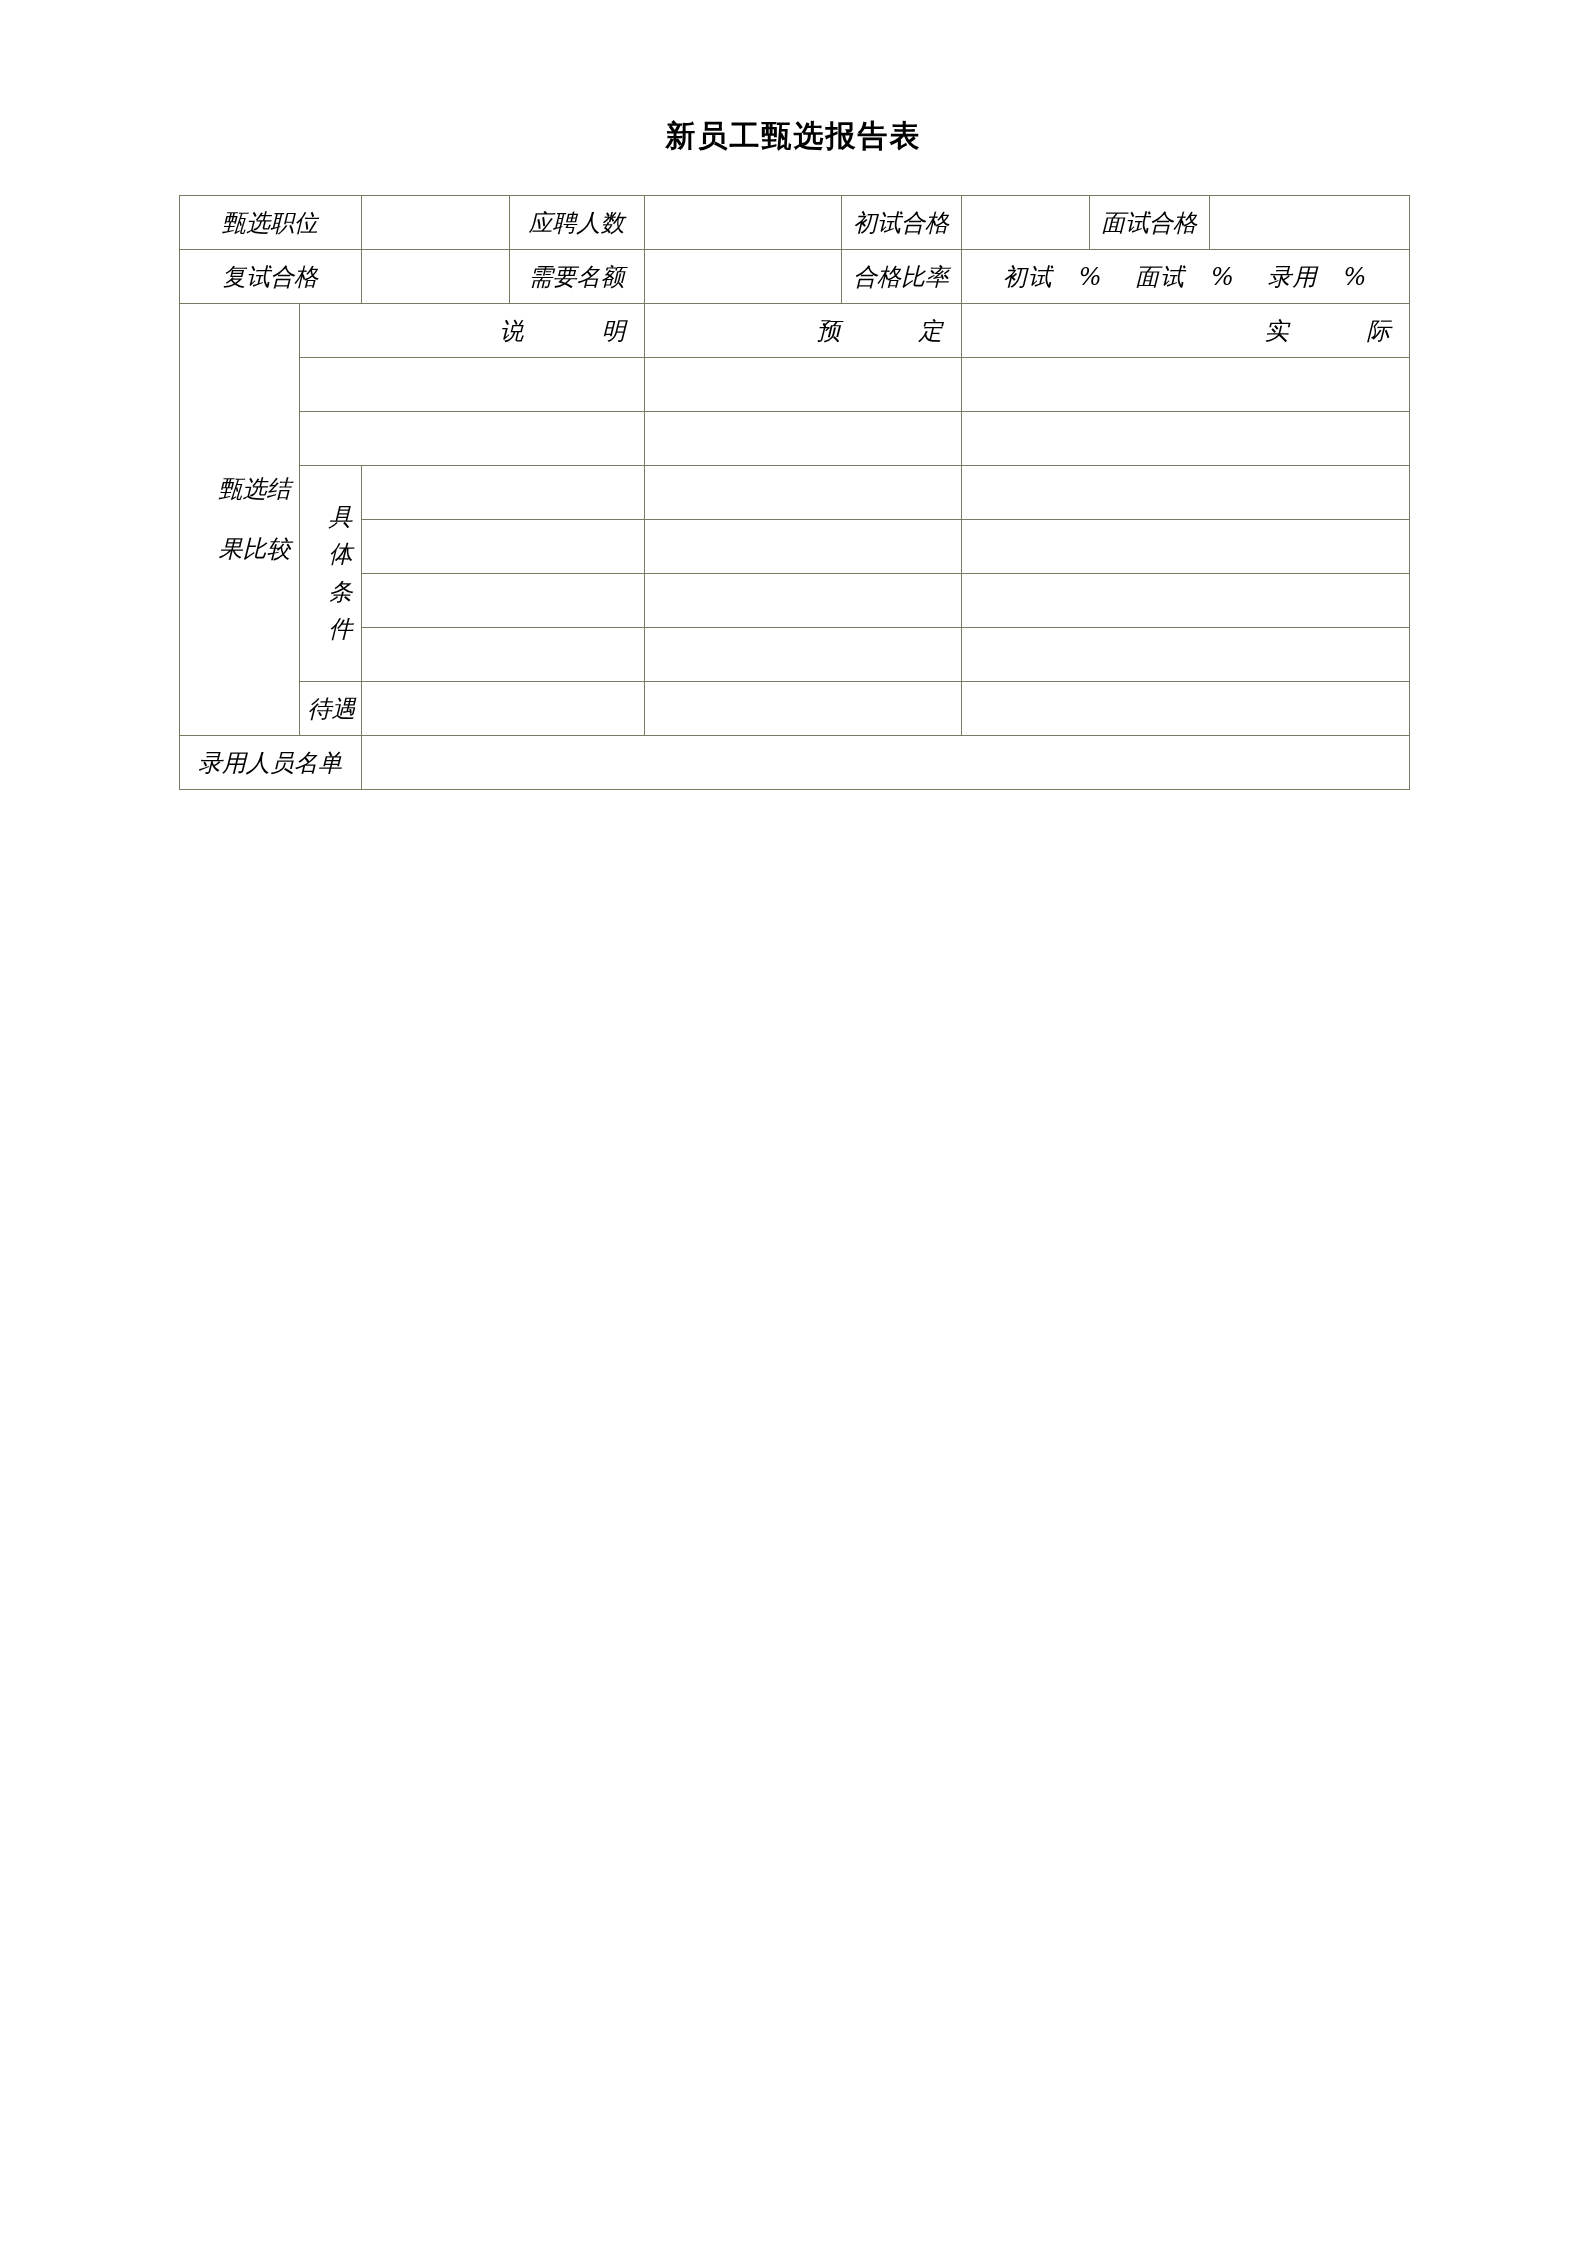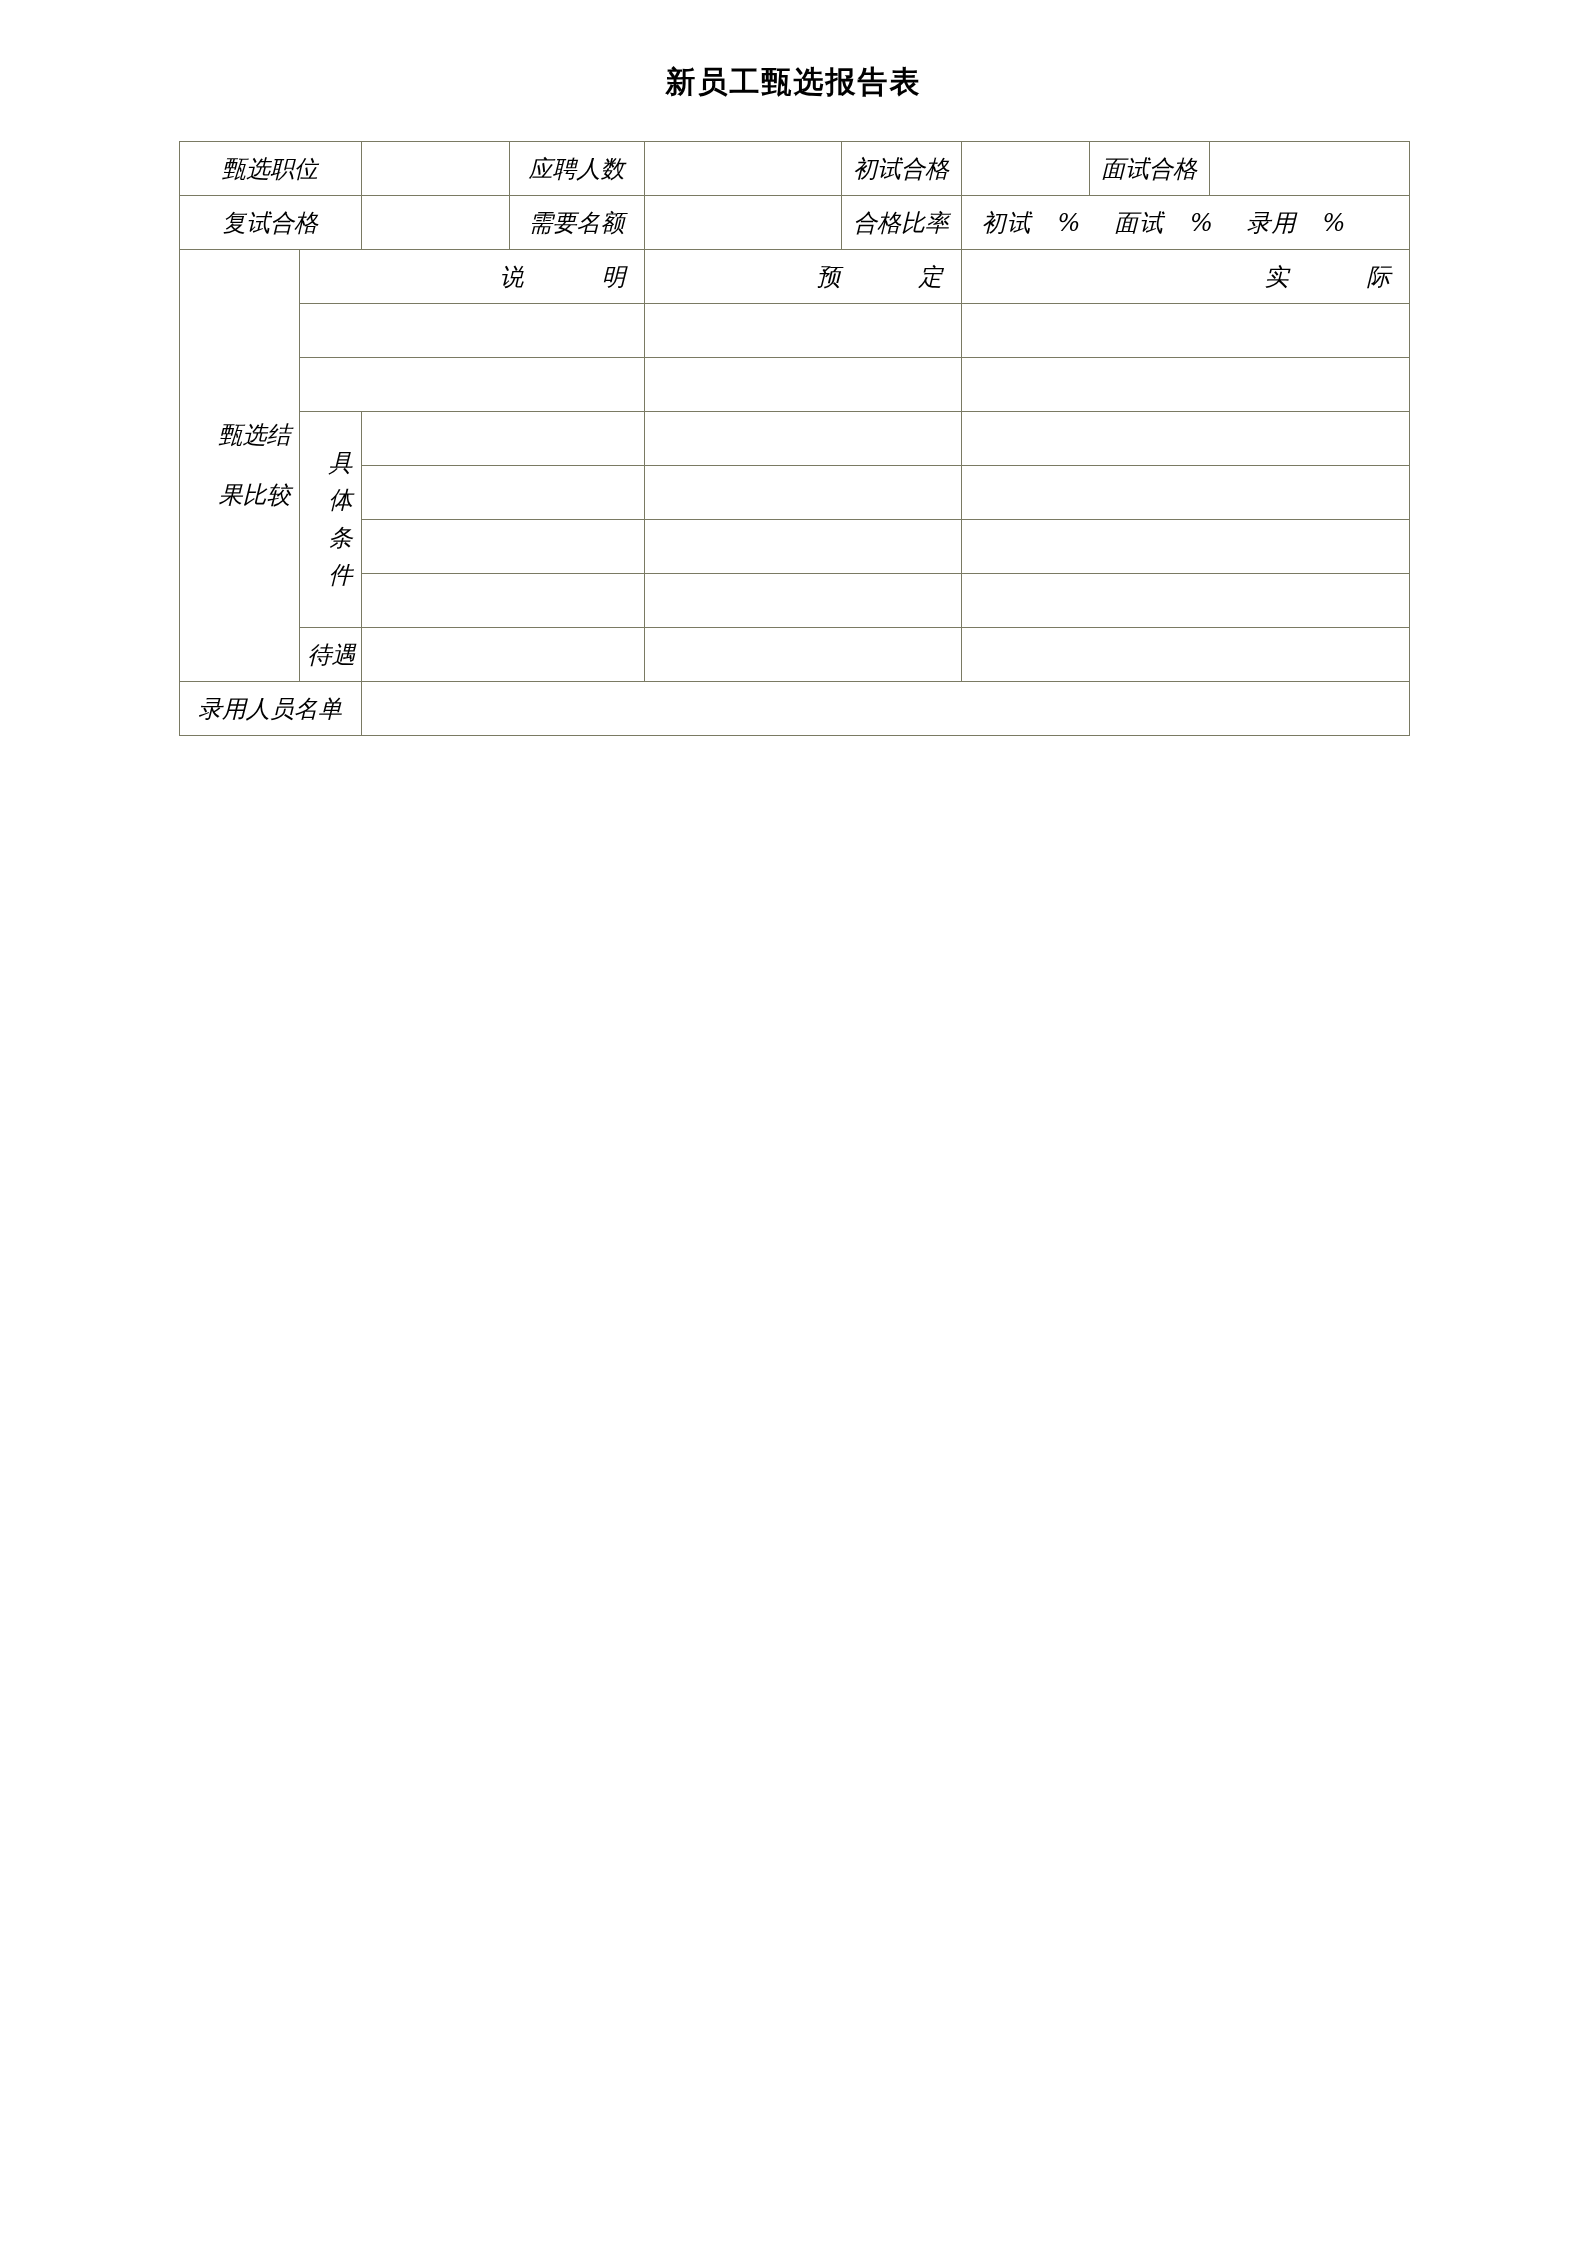--- a/index.html
+++ b/index.html
@@ -11,21 +11,21 @@
     width: 1587px;
     height: 2245px;
     font-family: "DejaVu Serif", "Liberation Serif", serif;
     color: #000000;
   }
   .page {
     position: relative;
     width: 1587px;
     height: 2245px;
     box-sizing: border-box;
-    padding-top: 62px;
+    padding-top: 116px;
     border-radius: 11px;
   }
   .doc-title {
     text-align: center;
     font-size: 30px;
     font-weight: bold;
     letter-spacing: 2px;
     margin: 0 0 38px 0;
     font-family: "DejaVu Serif", "Liberation Serif", serif;
   }
@@ -52,20 +52,21 @@
     white-space: nowrap;
   }
   .blank {
     background: #ffffff;
   }
   .hdr {
     text-align: right;
     letter-spacing: 10px;
   }
   .ratio-cell {
+    text-align: center;
     letter-spacing: 1px;
     white-space: nowrap;
   }
   .ratio-cell .seg {
     display: inline-block;
     margin: 0 12px;
   }
   .ratio-cell .seg .pct {
     margin-left: 26px;
   }

